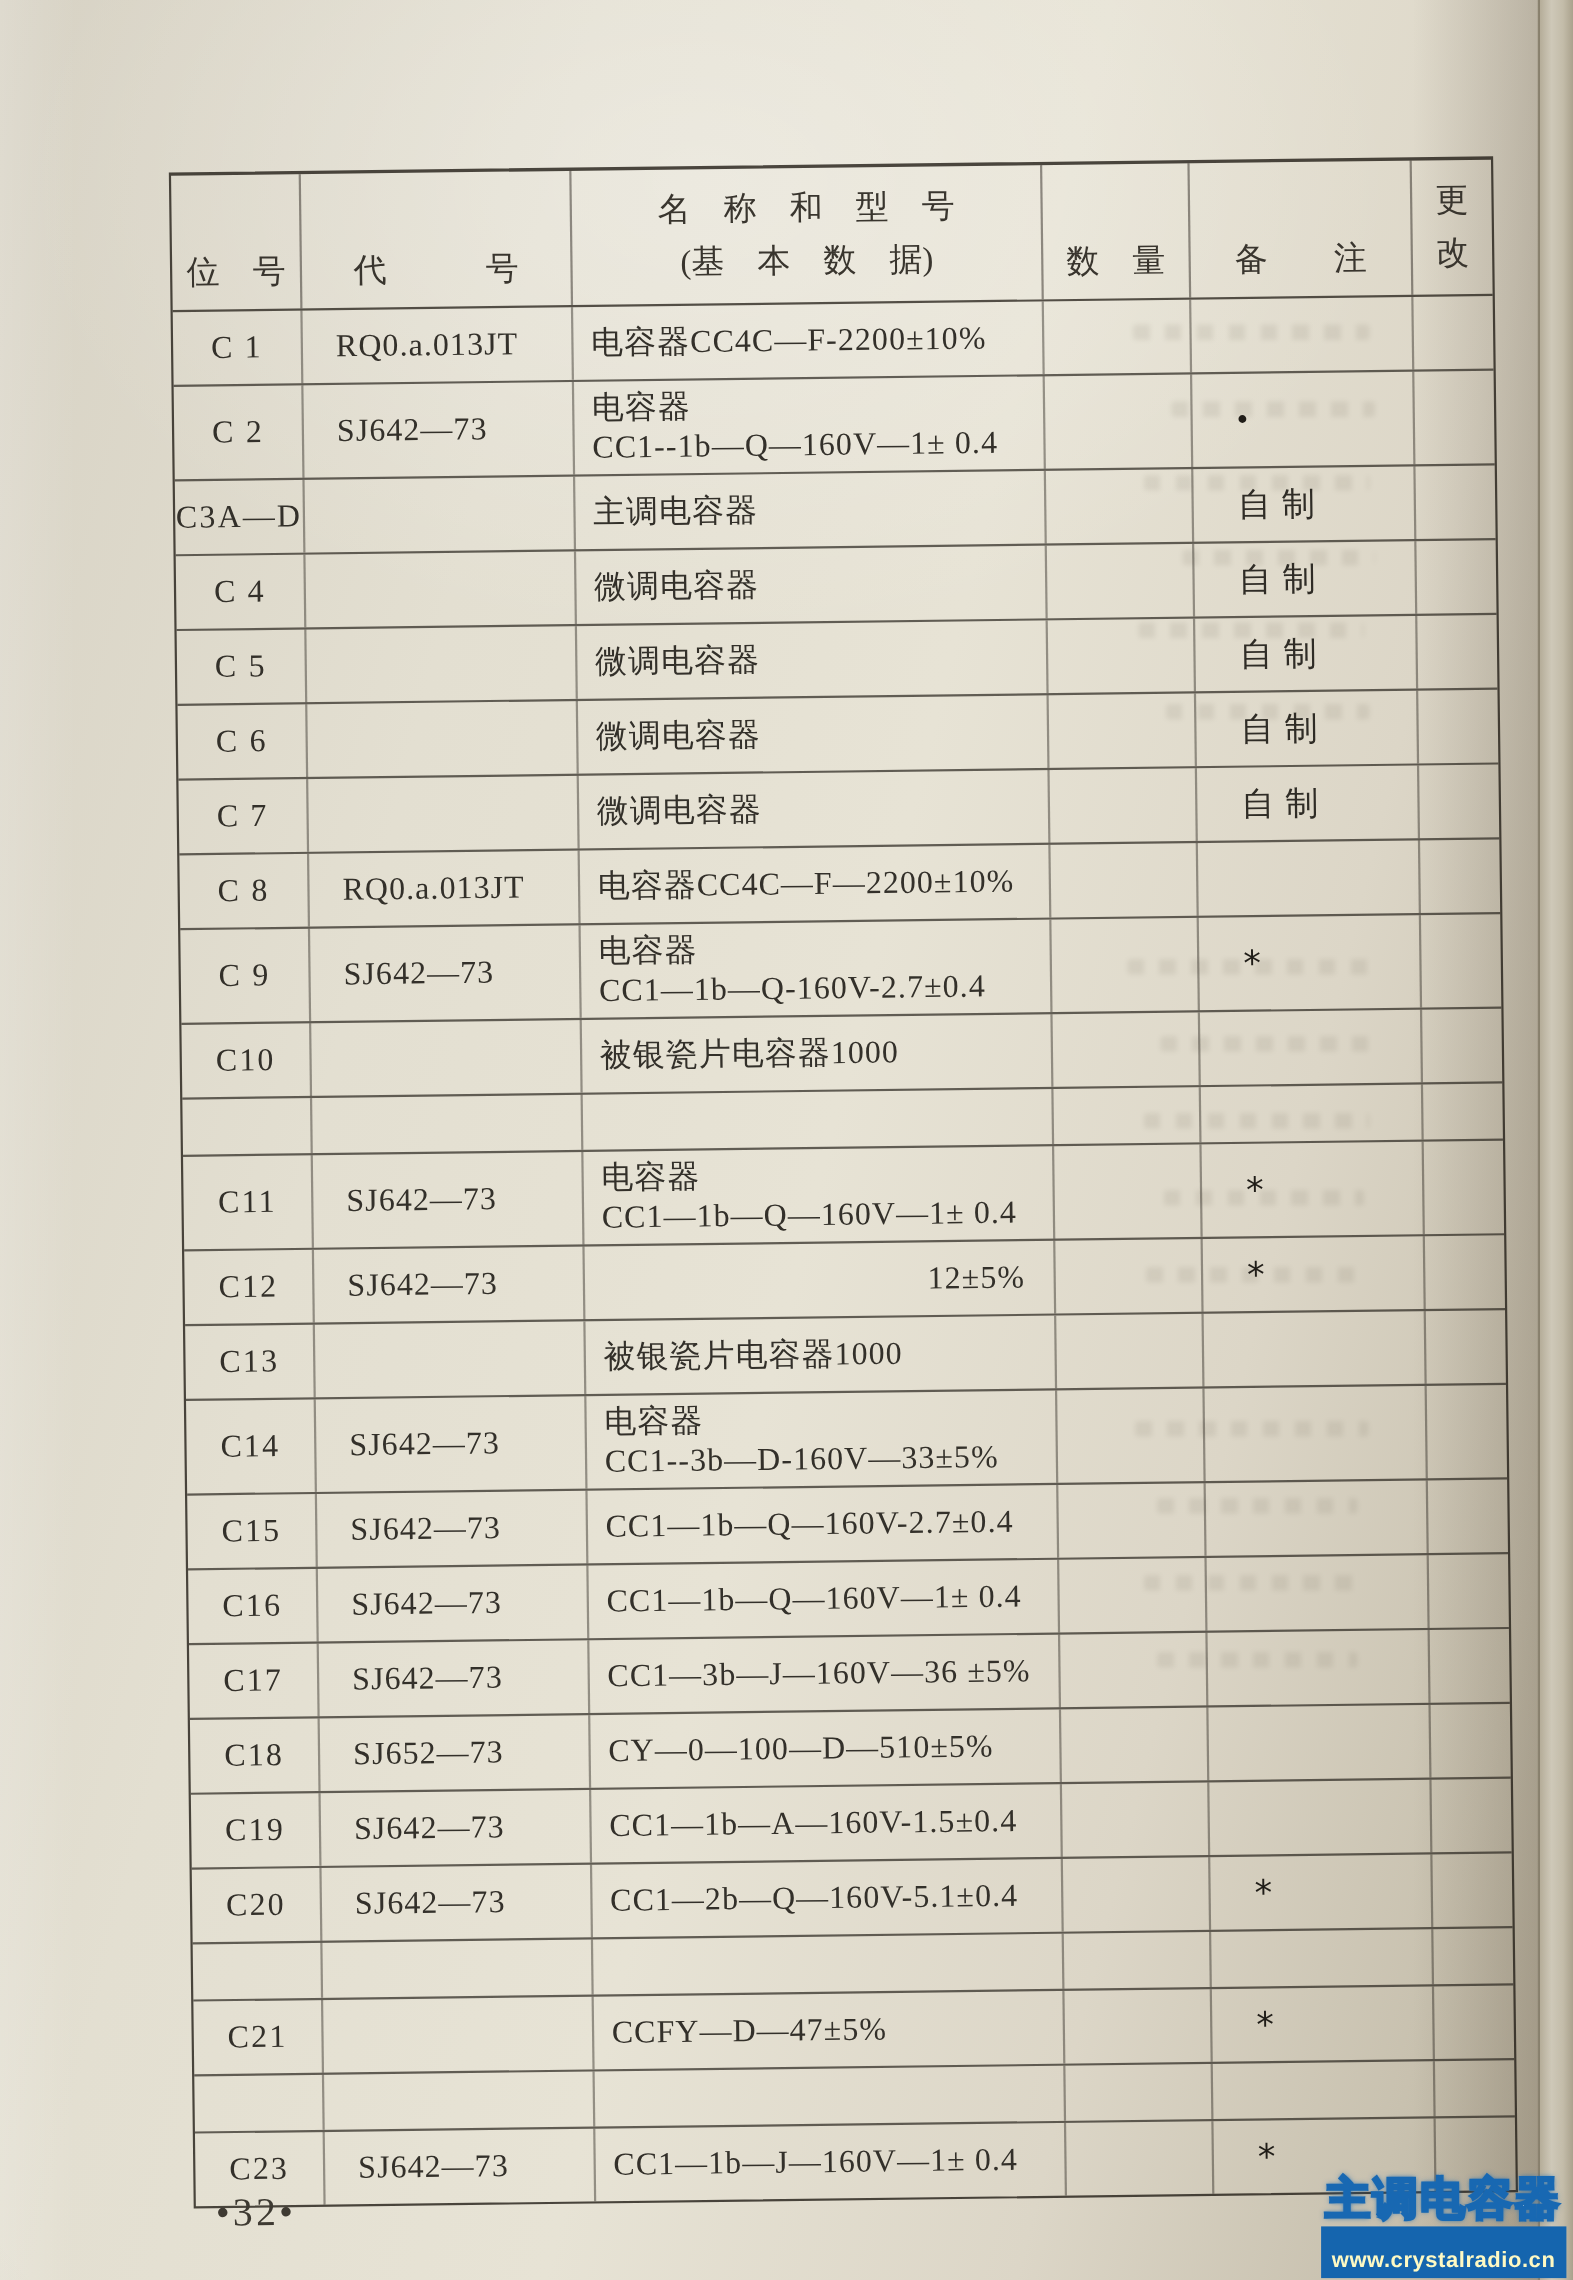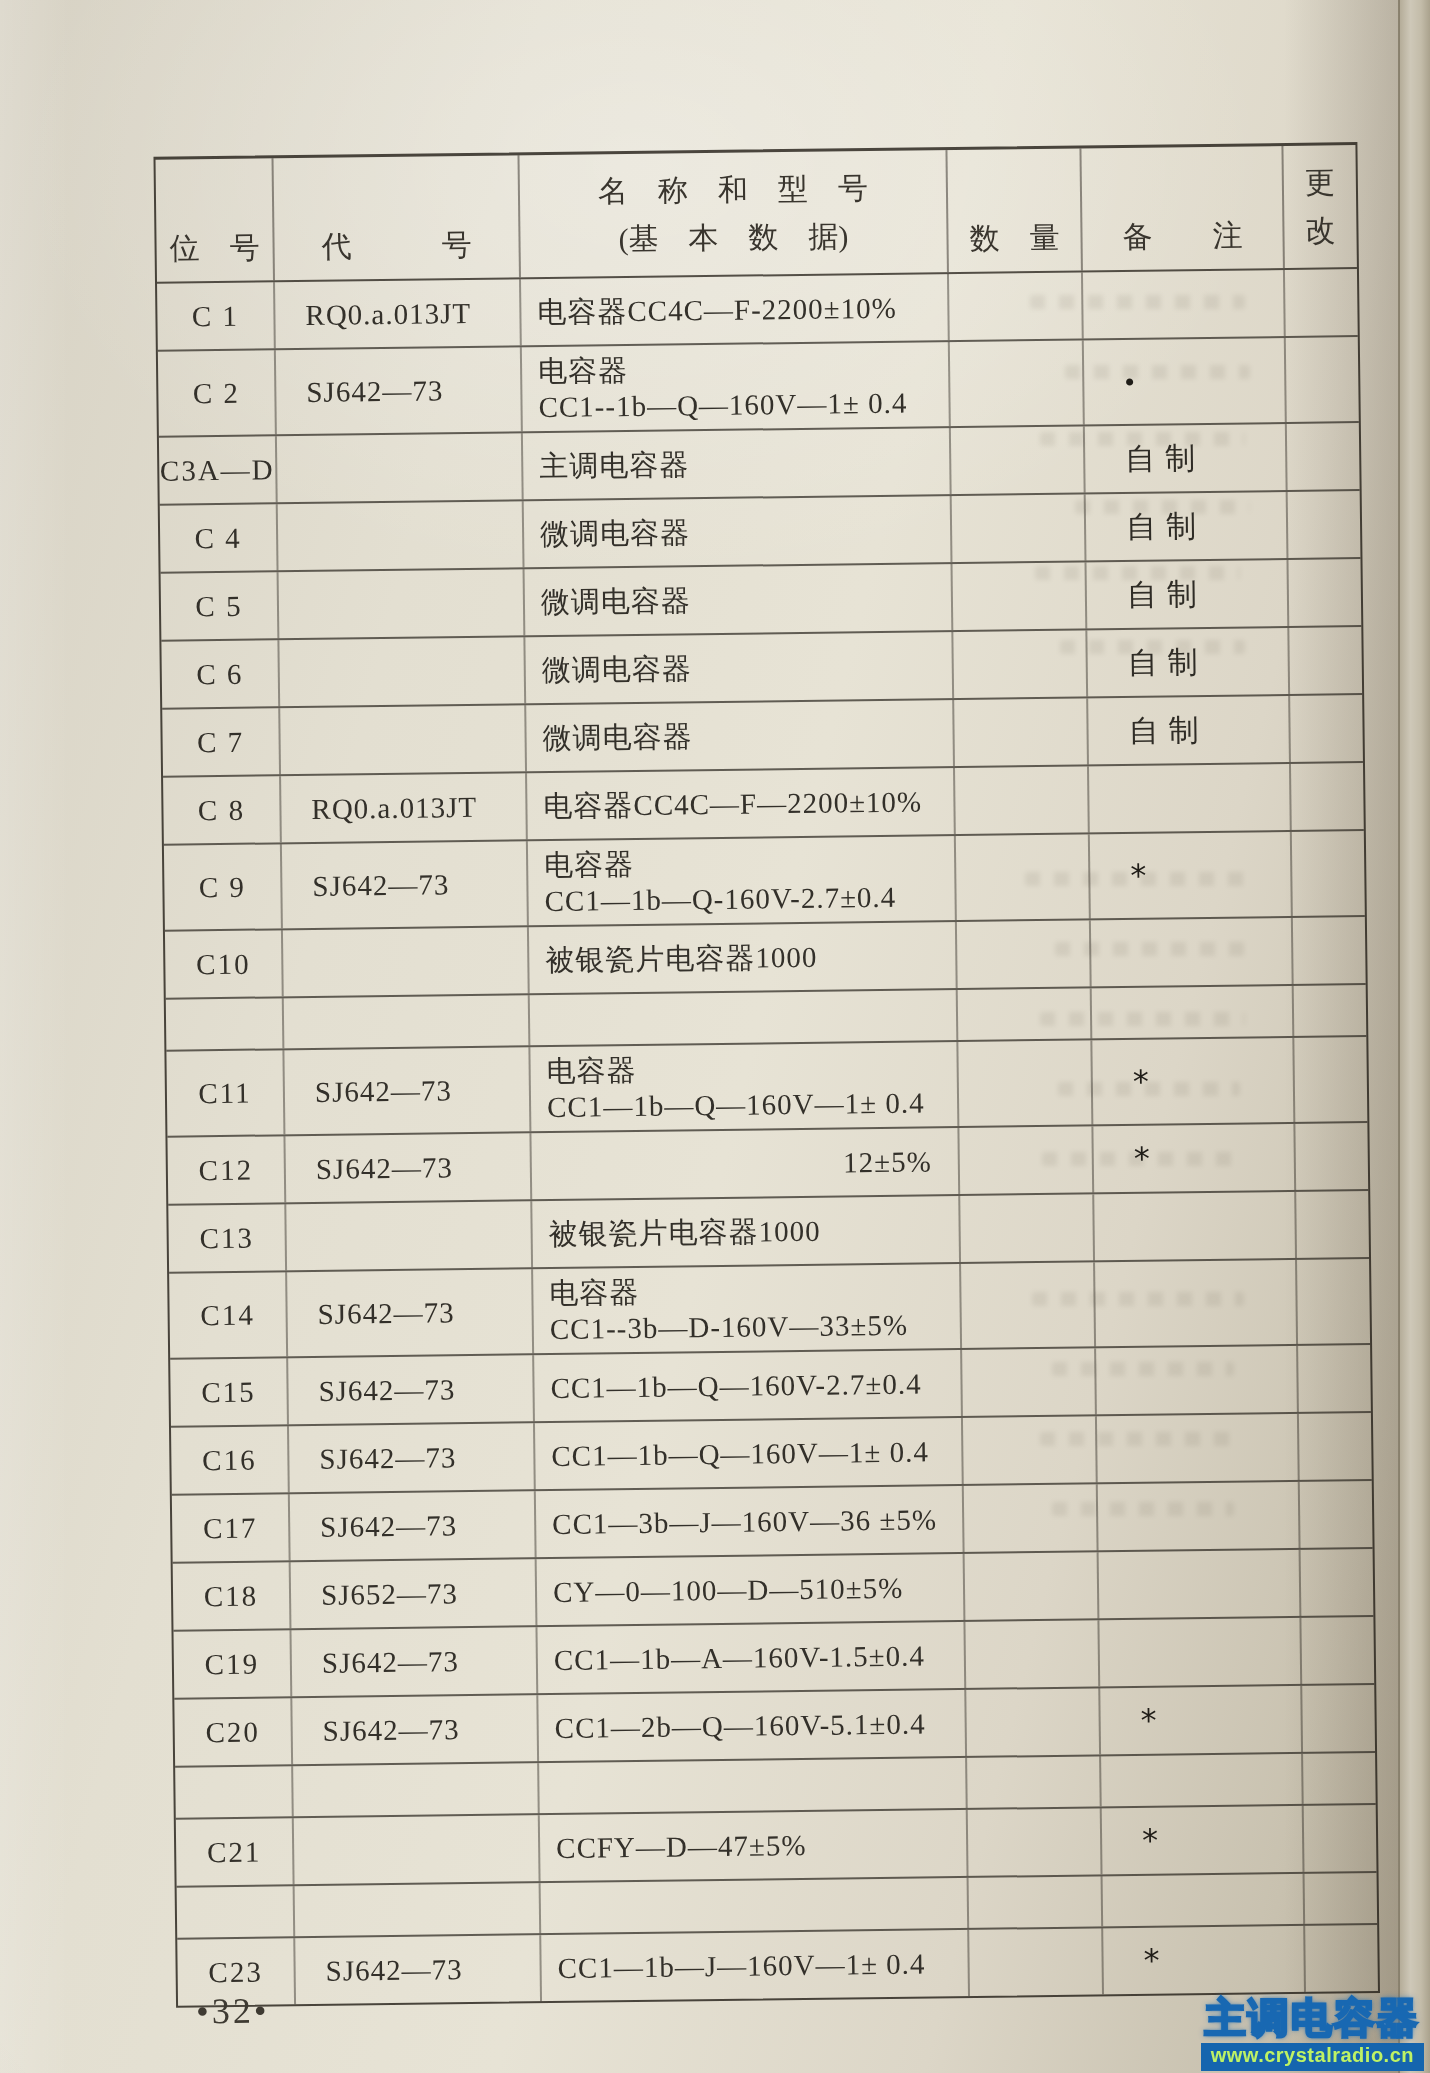--- a/index.html
+++ b/index.html
@@ -59,22 +59,22 @@
   .remark.dot{font-size:30px;color:#201d18;}
   .remark.star{font-size:32px;color:#201d18;font-family:"DejaVu Sans",sans-serif;line-height:10px;}
 
   .page-number{position:absolute;left:183px;top:1984px;font-size:36px;letter-spacing:3px;color:#3e3a32;}
 
   .watermark{position:absolute;right:6px;bottom:2px;z-index:5;text-align:center;
     font-family:"Liberation Sans","DejaVu Sans",sans-serif;}
   .wm-title{font-size:41px;font-weight:bold;color:#ffffff;letter-spacing:2px;line-height:46px;
     -webkit-text-stroke:2.5px #1868b2;
     text-shadow:0 0 3px #1868b2,0 0 6px rgba(24,104,178,.8);}
-  .wm-url{margin-top:2px;background:#1565ae;color:#bef264;font-size:20px;font-weight:bold;
-    padding:1px 10px 4px;letter-spacing:.5px;}
+  .wm-url{margin-top:2px;background:#1565ae;color:#fef9c3;font-size:20px;font-weight:bold;
+    padding:20px 10px 4px;letter-spacing:.5px;}
 </style>
 </head>
 <body>
 
 <div class="glow"></div>
 
 <div class="ghost" style="left:1030px;top:295px;width:215px;"></div>
 <div class="ghost" style="left:1065px;top:365px;width:185px;"></div>
 <div class="ghost" style="left:1040px;top:432px;width:205px;"></div>
 <div class="ghost" style="left:1075px;top:500px;width:175px;"></div>

